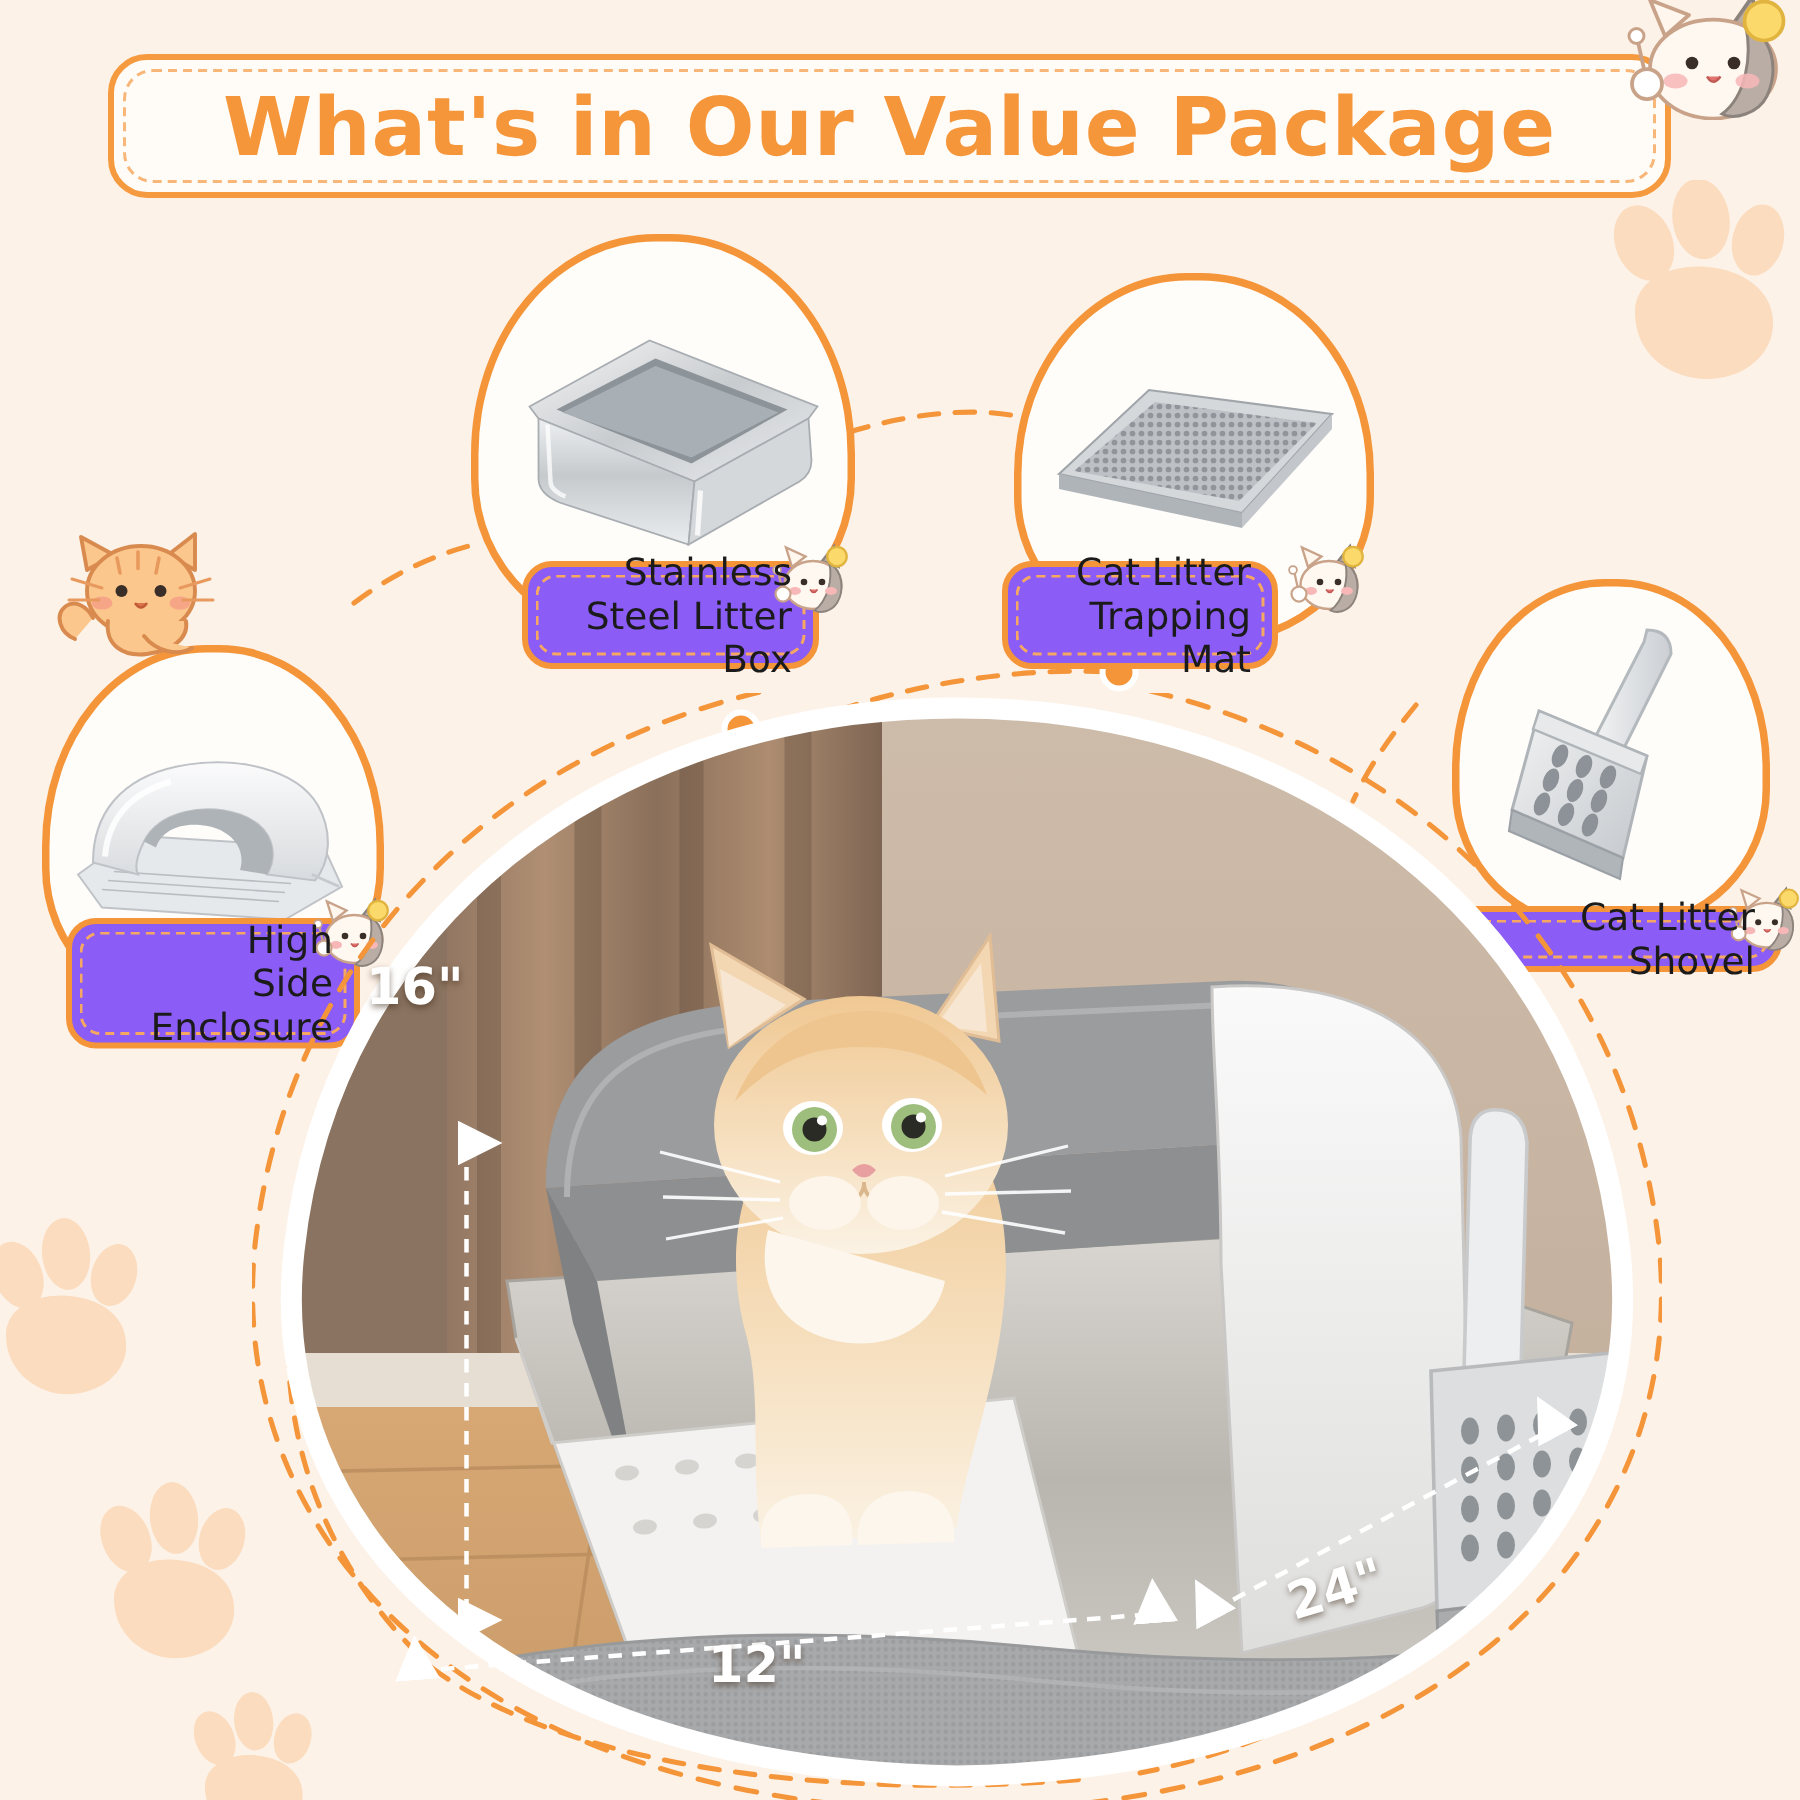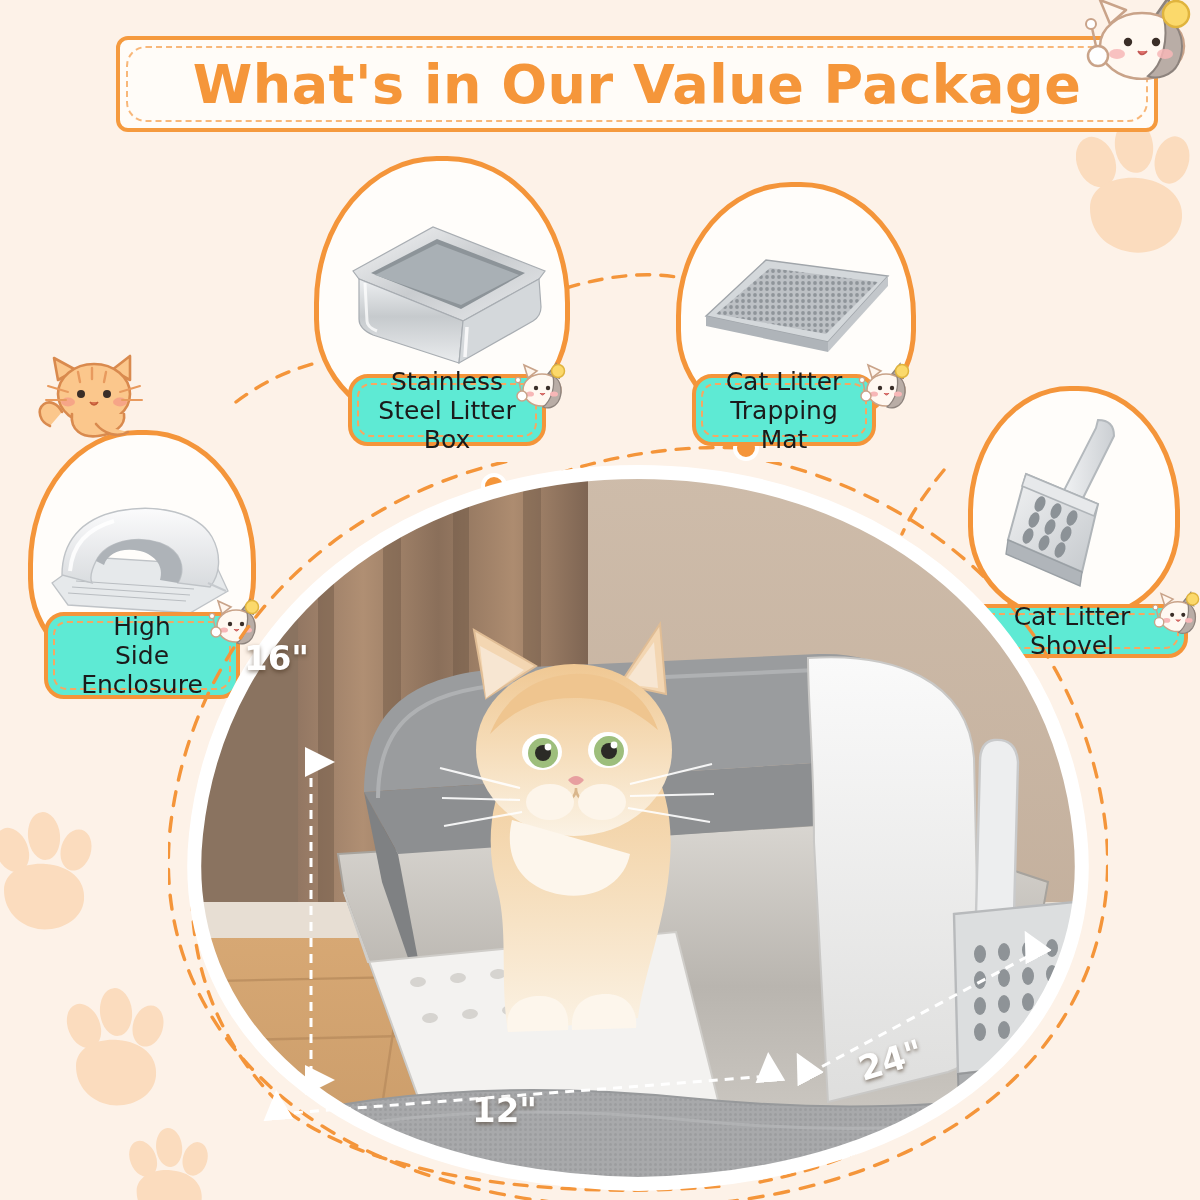--- a/index.html
+++ b/index.html
@@ -9,22 +9,22 @@
     font-family:"DejaVu Sans", sans-serif;
   }
   #stage { position:absolute; inset:0; }
 
   
   .paw { position:absolute; opacity:1; }
 
   
   .title-banner {
     position:absolute; left:72px; top:36px; width:1042px; height:96px;
-    background:#FFFCF8; border:4px solid #F59A3E; border-radius:12px;
-    display:flex; align-items:center; justify-content:center;margin-left:44px;
+    background:#FFFCF8; border:4px solid #F59A3E; border-radius:26px;
+    display:flex; align-items:center; justify-content:center;
   }
   .title-banner::after{
     content:""; position:absolute; inset:6px; border:2px dashed #F8B779;
     border-radius:20px; pointer-events:none;
   }
   .title-text {
     font-family:"DejaVu Sans", sans-serif;
     font-size:54px; font-weight:bold; color:#F5963A; letter-spacing:.5px;
     white-space:nowrap; position:relative; z-index:2;
   }
@@ -32,24 +32,24 @@
   
   .blob {
     position:absolute;
     background:#FFFDFA;
     border:5px solid #F4953A;
   }
   .blob-img { position:absolute; inset:0; display:flex; align-items:center; justify-content:center; }
 
   
   .chip {
-    position:absolute; background:#5eead4;
+    position:absolute; background:#8b5cf6;
     border:4px solid #F4953A; border-radius:20px;
     display:flex; align-items:center; justify-content:center;
-    text-align:center; padding:6px 14px;
+    text-align:right; padding:6px 14px;
   }
   .chip::after{
     content:""; position:absolute; inset:5px; border:2px dashed #F5A košik;
     border-radius:14px; pointer-events:none;
   }
   .chip .inner-dash{
     position:absolute; inset:5px; border:2px dashed #F6A862; border-radius:14px; pointer-events:none;
   }
   .chip-text {
     position:relative; z-index:2; color:#1B1B1B;
@@ -224,21 +224,21 @@
         </defs>
         <path d="M14 78 L74 22 L196 38 L136 112 Z" fill="url(#matEdge)"></path>
         <path d="M14 78 L74 22 L196 38 L136 104 Z" fill="#D4D8DB" stroke="#A0A5AA" stroke-width="1.4"></path>
         <path d="M24 76 L78 30 L186 44 L134 96 Z" fill="url(#honey)"></path>
         <path d="M14 78 L14 88 L136 114 L136 104 Z" fill="#AFB4B9"></path>
         <path d="M136 104 L136 114 L196 48 L196 38 Z" fill="#C3C7CB"></path>
       </svg>
     </div>
   </div>
 
-  <div class="chip" style="left:692px;top:374px;width:184px;height:72px;">
+  <div class="chip" style="left:668px;top:374px;width:184px;height:72px;">
     <span class="inner-dash"></span>
     <span class="chip-text">Cat Litter
 Trapping Mat</span>
   </div>
   <svg class="sticker" style="left:854px;top:360px;" width="56" height="52" viewBox="0 0 56 52">
     <g>
       <path d="M18 18 L14 5 L27 11 Z" fill="#FFF6EE" stroke="#C9A389" stroke-width="1.6"></path>
       <path d="M38 14 L46 4 L49 18 Z" fill="#B9ADA6" stroke="#8D837D" stroke-width="1.6"></path>
       <ellipse cx="32" cy="30" rx="19" ry="16" fill="#FFF8F1" stroke="#C9A389" stroke-width="1.6"></ellipse>
       <path d="M43 16 C52 20 53 34 48 42 C44 48 37 49 33 47 C42 40 45 26 43 16 Z" fill="#B9ADA6" stroke="#8D837D" stroke-width="1.3"></path>
@@ -352,21 +352,21 @@
           <ellipse cx="80" cy="122" rx="5" ry="8" transform="rotate(22 80 122)"></ellipse>
           <ellipse cx="42" cy="124" rx="5" ry="8" transform="rotate(22 42 124)"></ellipse>
           <ellipse cx="58" cy="131" rx="5" ry="8" transform="rotate(22 58 131)"></ellipse>
           <ellipse cx="74" cy="138" rx="5" ry="8" transform="rotate(22 74 138)"></ellipse>
         </g>
         <path d="M22 128 L96 160 L94 174 L20 142 Z" fill="#B0B5BA" stroke="#9AA0A5" stroke-width="1.4"></path>
       </svg>
     </div>
   </div>
 
-  <div class="chip" style="left:956px;top:604px;width:232px;height:54px;">
+  <div class="chip" style="left:956px;top:604px;width:232px;height:44px;">
     <span class="inner-dash"></span>
     <span class="chip-text">Cat Litter Shovel</span>
   </div>
   <svg class="sticker" style="left:1148px;top:588px;" width="52" height="50" viewBox="0 0 56 52">
     <g>
       <path d="M18 18 L14 5 L27 11 Z" fill="#FFF6EE" stroke="#C9A389" stroke-width="1.6"></path>
       <path d="M38 14 L46 4 L49 18 Z" fill="#B9ADA6" stroke="#8D837D" stroke-width="1.6"></path>
       <ellipse cx="32" cy="30" rx="19" ry="16" fill="#FFF8F1" stroke="#C9A389" stroke-width="1.6"></ellipse>
       <path d="M43 16 C52 20 53 34 48 42 C44 48 37 49 33 47 C42 40 45 26 43 16 Z" fill="#B9ADA6" stroke="#8D837D" stroke-width="1.3"></path>
       <circle cx="26" cy="28" r="2.2" fill="#3A2E28"></circle>

